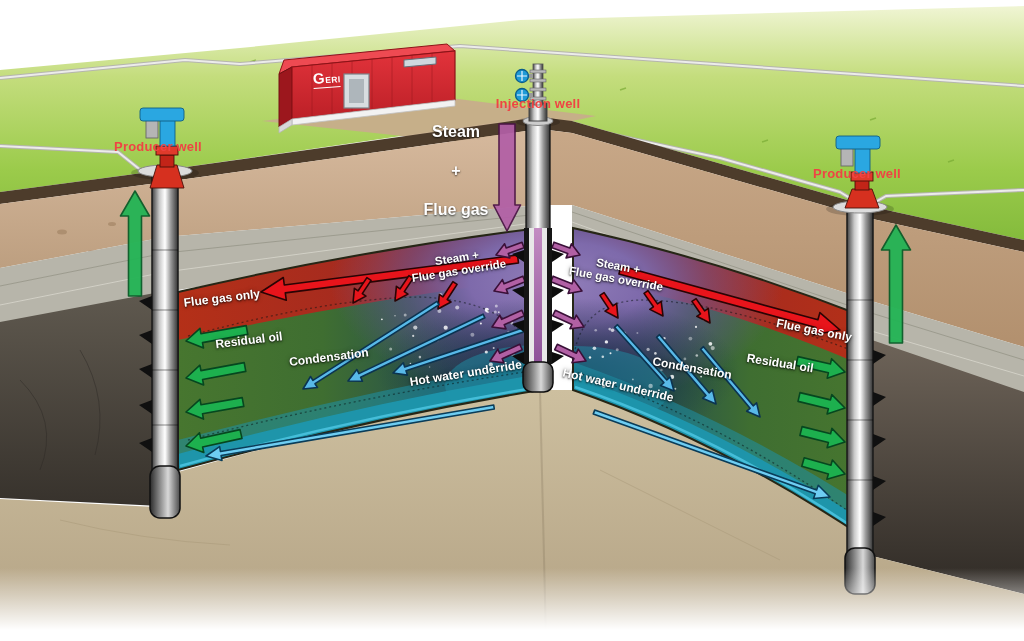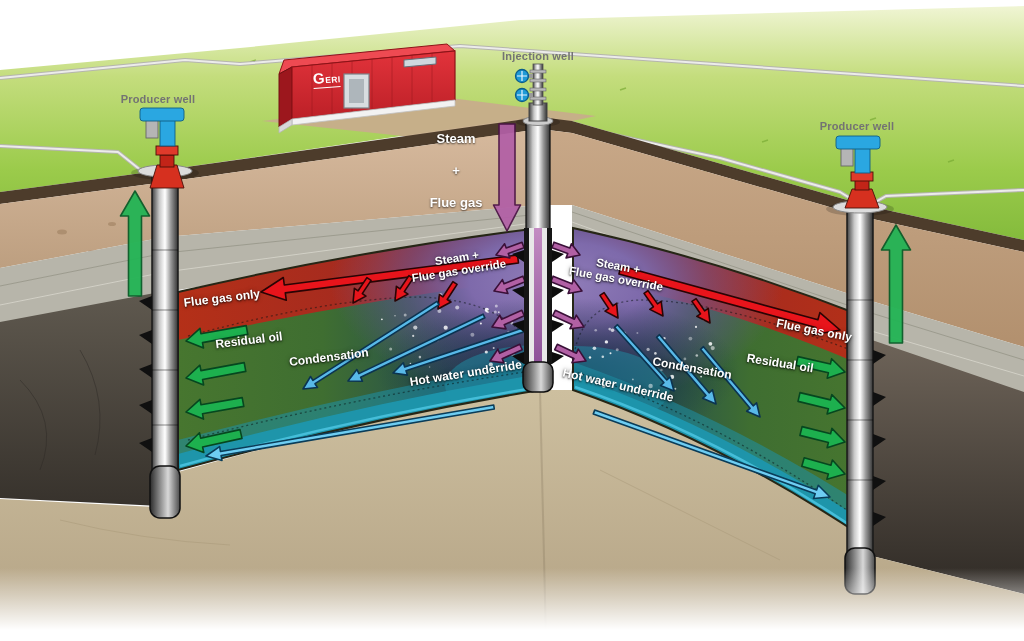--- a/index.html
+++ b/index.html
@@ -1,25 +1,25 @@
 <!DOCTYPE html>
 <html><head>
 <meta charset="utf-8">
 <style>
   html,body{margin:0;padding:0;background:#fff;}
   .scene{position:relative;width:1024px;height:641px;background:#fff;overflow:hidden;
          font-family:"Liberation Sans",sans-serif;}
   .scene svg{position:absolute;left:0;top:0;}
   .lbl{position:absolute;transform:translate(-50%,-50%) rotate(var(--r,0deg));
        font-weight:bold;white-space:pre-line;text-align:center;line-height:1.15;pointer-events:none;}
-  .lbl.dark{color:#737373;font-size:11px;letter-spacing:.2px;}
+  .lbl.dark{color:#ef4444;font-size:13px;letter-spacing:.2px;margin-top:48px;}
   .lbl.zone{color:#fff;font-size:12px;
        text-shadow:0 1px 2px rgba(0,0,0,.8),0 0 5px rgba(0,0,0,.35);}
   .lbl.zone.sm{font-size:11.5px;}
-  .lbl.stream{color:#fff;font-size:13px;text-shadow:0 1px 2px rgba(0,0,0,.7);}
+  .lbl.stream{color:#fff;font-size:16px;text-shadow:0 1px 2px rgba(0,0,0,.7);}
   .lbl.stream div{margin:1px 0;}
   .logo{position:absolute;color:#fff;font-weight:bold;font-size:8.5px;letter-spacing:.4px;
         transform:rotate(-4deg);border-bottom:1.5px solid #fff;padding-bottom:1px;}
   .logo::first-letter{font-size:15px;}
 </style>
 </head>
 <body>
 
 <div class="scene">
 <svg width="1024" height="641" viewBox="0 0 1024 641">

